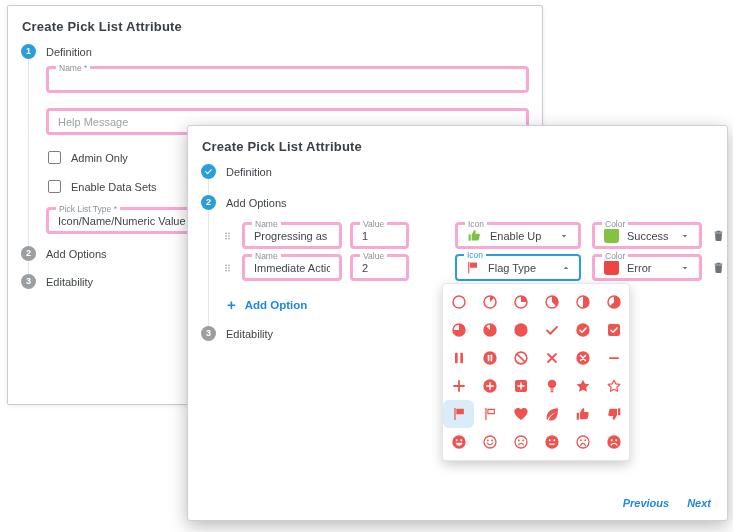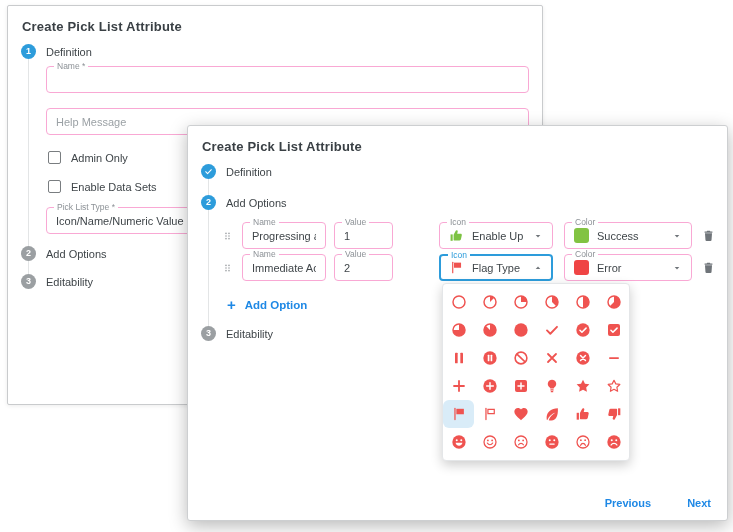--- a/index.html
+++ b/index.html
@@ -19,21 +19,21 @@
                font-weight:bold;display:flex;align-items:center;justify-content:center;
                flex:0 0 15px;line-height:1;}
   .step-circle.active,.step-circle.complete{background:#2D9CDB;}
   .step-circle.inactive{background:#9B9FA2;}
   .step-circle .chk{width:9px;height:9px;color:#fff;display:block;}
   .step-label{font-size:11px;color:#3F4549;}
   .step-content{margin-left:20px;border-left:1px solid #E3E5E6;}
   .connector{margin-left:20px;border-left:1px solid #E3E5E6;height:16px;}
   .connector.short{height:13px;}
   
-  .field{position:relative;border:1px solid #f9a8d4;border-radius:4px;height:27px;
+  .field{position:relative;border:3px solid #f9a8d4;border-radius:4px;height:27px;
          box-sizing:border-box;display:flex;align-items:center;padding:0 9px;background:#fff;}
   .field .flabel{position:absolute;top:-5px;left:7px;font-size:8.5px;line-height:1;
                  color:#8C9196;background:#fff;padding:0 3px;white-space:nowrap;}
   .field input{border:0;outline:0;padding:0;width:100%;font-size:11px;
                font-family:"Liberation Sans",sans-serif;color:#3F4549;background:transparent;}
   .field input::placeholder{color:#9BA1A5;}
   .field.disabled input{color:#ABAFB3;}
   .field.focused{border:2px solid #2D9CDB;padding:0 8px;}
   .field.focused .flabel{color:#2D9CDB;}
   
@@ -43,42 +43,42 @@
   .pencil{position:absolute;right:9px;top:6px;width:14px;height:14px;color:#1E88E5;cursor:pointer;}
   .check-row{display:flex;align-items:center;gap:10px;margin-top:16px;padding-left:2px;cursor:pointer;}
   .checkbox{width:13px;height:13px;border:1.6px solid #797D80;border-radius:2px;
             box-sizing:border-box;background:#fff;flex:none;}
   .check-label{font-size:11px;color:#3F4549;}
   
   .f-content{padding:2px 0 14px 0;}
   .opt-row{display:flex;align-items:center;margin:10px 0 0 14px;height:27px;}
   .opt-row + .opt-row{margin-top:5px;}
   .drag{width:9px;height:14px;color:#9B9FA2;margin-right:10px;flex:none;cursor:grab;}
-  .f-name{width:84px;flex:none;}
+  .f-name{width:100px;flex:none;}
   .f-value{width:59px;margin-left:8px;flex:none;}
-  .f-icon{width:114px;margin-left:46px;flex:none;cursor:pointer;}
-  .f-color{width:128px;margin-left:11px;flex:none;cursor:pointer;}
+  .f-icon{width:126px;margin-left:46px;flex:none;cursor:pointer;}
+  .f-color{width:110px;margin-left:11px;flex:none;cursor:pointer;}
   .sicon{width:15px;height:15px;flex:none;margin-right:8px;}
   .stext{font-size:11px;color:#3F4549;flex:1;white-space:nowrap;overflow:hidden;}
   .caret{width:10px;height:10px;color:#6F7479;flex:none;}
   .swatch{width:15px;height:15px;border-radius:3px;margin-right:8px;flex:none;}
   .trash{width:13px;height:15px;color:#6F7479;margin-left:10px;flex:none;cursor:pointer;}
   .add-option{display:flex;align-items:center;gap:9px;margin:16px 0 0 18px;
               color:#1E88E5;font-size:11.5px;font-weight:bold;cursor:pointer;width:max-content;}
   .add-plus{font-size:15px;line-height:1;font-weight:bold;}
   
   .icon-panel{position:absolute;left:254px;top:157px;width:188px;box-sizing:border-box;
               background:#fff;border:1px solid #E4E6E8;border-radius:4px;
               box-shadow:0 4px 12px rgba(0,0,0,.2);padding:4px 0;z-index:5;
               display:grid;grid-template-columns:repeat(6,31px);grid-auto-rows:28px;}
   .icell{display:flex;align-items:center;justify-content:center;cursor:pointer;border-radius:6px;}
   .icell .g{width:16px;height:16px;display:block;}
   .icell.selected{background:#D9ECF8;}
   
-  .footer-links{position:absolute;right:16px;bottom:11px;display:flex;gap:36px;}
+  .footer-links{position:absolute;right:16px;bottom:11px;display:flex;gap:18px;font-style:italic;}
   .link{color:#1E88E5;font-size:11px;font-weight:bold;cursor:pointer;}
   svg{display:block;width:100%;height:100%;}
 </style>
 </head>
 <body>
 
 <section class="card back">
   <h1 class="dlg-title">Create Pick List Attribute</h1>
 
   <div class="step-row mt">

